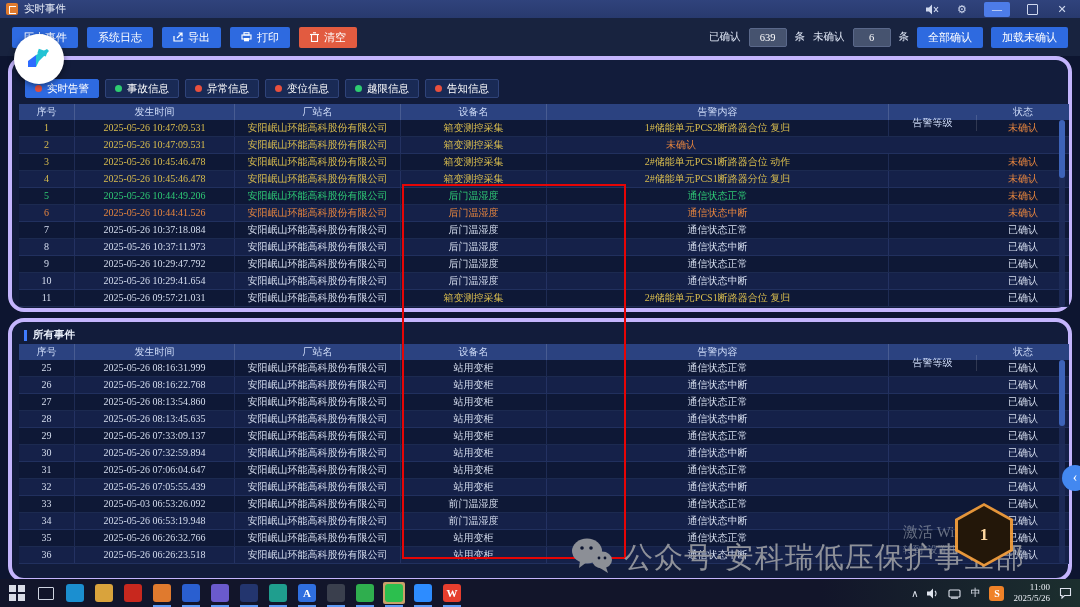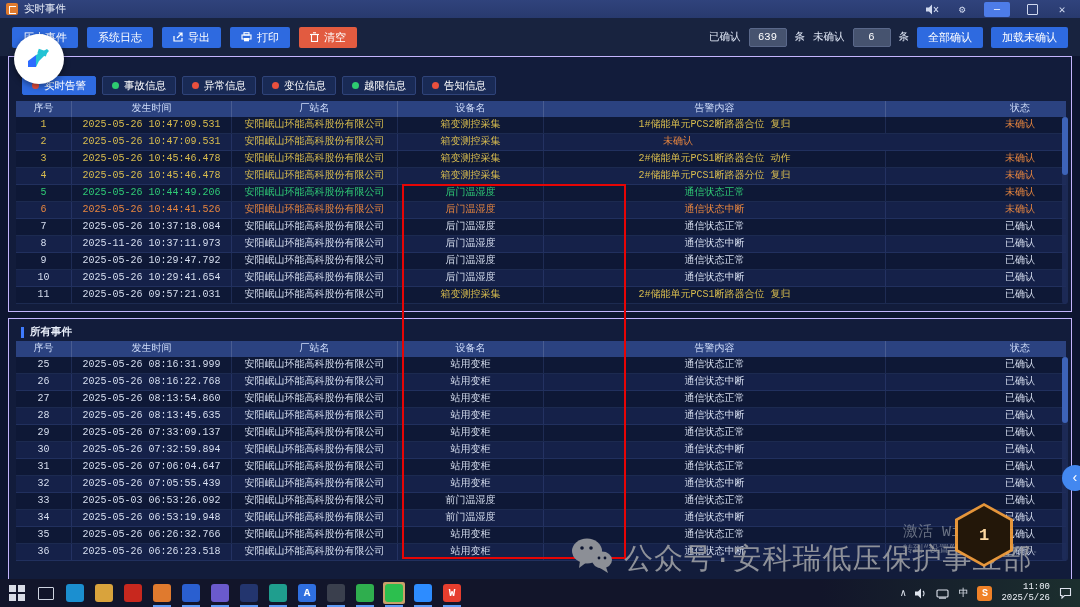--- a/index.html
+++ b/index.html
@@ -1,17 +1,17 @@
 <!DOCTYPE html>
 <html><head>
 <meta charset="utf-8">
 <style>
   html,body{margin:0;padding:0;background:#000;}
   #screen{position:relative;width:1080px;height:607px;background:#0d1530;overflow:hidden;
-          font-family:Liberation Mono, monospace;color:#d6deef;}
+          font-family:Liberation Serif, serif;color:#d6deef;}
   
   #titlebar{position:absolute;left:0;top:0;width:1080px;height:18px;
             background:linear-gradient(#30437c,#283a6e);display:flex;align-items:center;
             padding-left:6px;box-sizing:border-box;font-size:10.5px;color:#e8edf8;}
   .appicon{width:12px;height:12px;border-radius:2px;background:#e07a2e;margin-right:6px;position:relative;}
   .appicon:after{content:"";position:absolute;left:3px;top:3px;width:6px;height:6px;
                  border-left:1.5px solid #fff;border-top:1.5px solid #fff;border-bottom:1.5px solid #fff;}
   #winctrl{margin-left:auto;display:flex;align-items:center;gap:14px;padding-right:10px;}
   .wicon{width:16px;height:14px;display:flex;align-items:center;justify-content:center;color:#cfd8ee;font-size:11px;}
   .minbox{width:26px;height:15px;background:#4d7ce8;border-radius:2px;display:flex;align-items:center;
@@ -21,37 +21,37 @@
   #toolbar{position:absolute;left:0;top:18px;width:1080px;height:38px;background:#18233f;
            display:flex;align-items:center;padding:0 12px;box-sizing:border-box;gap:9px;}
   .btn{height:21px;padding:0 11px;border-radius:2px;font-size:11px;color:#fff;display:inline-flex;
        align-items:center;gap:5px;background:#2e6ae0;white-space:nowrap;}
   .btn.danger{background:#e25b40;}
   .icon-svg{display:inline-block;line-height:0;}
   #stats{margin-left:auto;display:flex;align-items:center;gap:8px;font-size:10.5px;color:#dfe6f5;}
   .countbox{width:36px;height:17px;background:#46536f;border:1px solid #5a688a;border-radius:2px;
             display:flex;align-items:center;justify-content:center;color:#fff;font-size:10.5px;}
   
-  .panel{position:absolute;left:8px;width:1064px;background:#121c3b;border:1px solid #c4b5fd;border-radius:0;box-sizing:border-box;}
+  .panel{position:absolute;left:8px;width:1064px;background:#121c3b;border:4px solid #c4b5fd;border-radius:16px;box-sizing:border-box;}
   #panel1{top:56px;height:256px;}
   #panel2{top:318px;height:264px;}
   
   #tabs{position:absolute;left:13px;top:19px;display:flex;gap:6px;}
   .tab{height:19px;padding:0 9px;border-radius:2px;font-size:10.5px;color:#fff;display:inline-flex;
        align-items:center;gap:5px;background:#192a55;border:1px solid #2f4379;box-sizing:border-box;white-space:nowrap;}
   .tab.active{background:#2e6ae0;border-color:#2e6ae0;}
   .dot{width:7px;height:7px;border-radius:50%;}
   
   .seclabel{position:absolute;left:12px;top:6px;display:flex;align-items:center;gap:6px;
             font-size:10.5px;font-weight:bold;color:#e8eef9;}
   .secbar{width:3px;height:11px;background:#3f7bff;}
   
   .tbl{position:absolute;left:7px;width:1050px;}
   #tbl1{top:44px;} #tbl2{top:22px;}
-  .thead{display:flex;height:16px;line-height:16px;background:#2b4280;font-size:10px;color:#cfdcf8;}
+  .thead{display:flex;height:16px;line-height:16px;background:#2b4280;font-size:10px;color:#cfdcf8;align-items:center;}
   .trow{display:flex;height:17px;line-height:16px;font-size:10px;box-sizing:border-box;
         border-bottom:1px solid rgba(70,95,160,.25);}
   .trow:nth-child(odd){background:#152149;}
   .trow:nth-child(even){background:#0e1836;}
   .c{text-align:center;white-space:nowrap;overflow:hidden;box-sizing:border-box;
      border-right:1px solid rgba(90,115,185,.22);}
   .thead .c{border-right:1px solid rgba(255,255,255,.14);}
   .c:last-child{border-right:none;}
   .col-no{width:56px;} .col-time{width:160px;} .col-station{width:166px;} .col-device{width:146px;}
   .col-content{flex:1;} .col-level{width:88px;margin-top:22px;} .col-status{width:92px;}
@@ -259,21 +259,21 @@
           <span class="c col-no cw">7</span>
           <span class="c col-time cw">2025-05-26 10:37:18.084</span>
           <span class="c col-station cw">安阳岷山环能高科股份有限公司</span>
           <span class="c col-device cw">后门温湿度</span>
           <span class="c col-content cw">通信状态正常</span>
           <span class="c col-level cw">告知</span>
           <span class="c col-status cw">已确认</span>
         </div>
         <div class="trow">
           <span class="c col-no cw">8</span>
-          <span class="c col-time cw">2025-11-26 10:37:11.973</span>
+          <span class="c col-time cw">2025-05-26 10:37:11.973</span>
           <span class="c col-station cw">安阳岷山环能高科股份有限公司</span>
           <span class="c col-device cw">后门温湿度</span>
           <span class="c col-content cw">通信状态中断</span>
           <span class="c col-level cw">异常</span>
           <span class="c col-status cw">已确认</span>
         </div>
         <div class="trow">
           <span class="c col-no cw">9</span>
           <span class="c col-time cw">2025-05-26 10:29:47.792</span>
           <span class="c col-station cw">安阳岷山环能高科股份有限公司</span>

